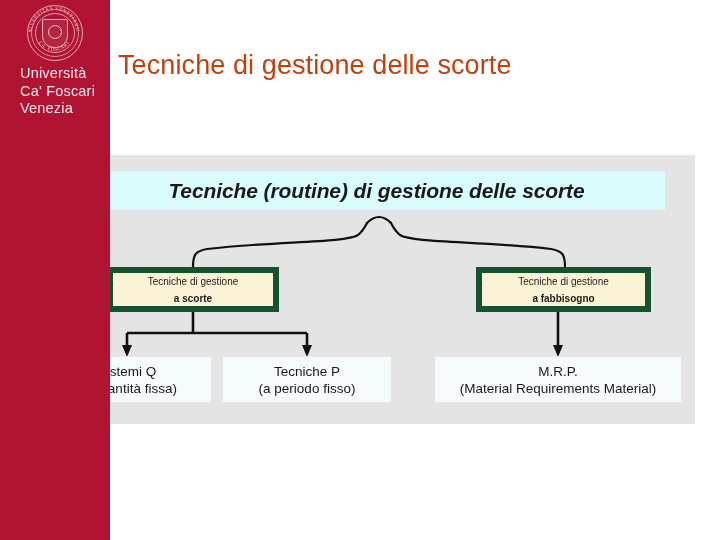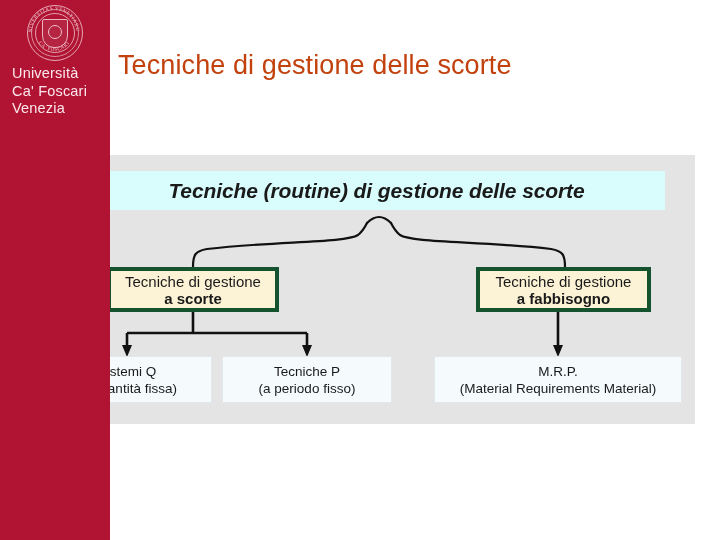--- a/index.html
+++ b/index.html
@@ -86,20 +86,21 @@
     letter-spacing: 0.45px;
   }
   #brand-wordmark {
     margin-top: 3px;
     padding-left: 12px;
     color: #fbe7ec;
     font-family: "Liberation Sans", sans-serif;
     font-size: 14.5px;
     line-height: 17.5px;
     letter-spacing: 0.2px;
+    margin-left: 8px;
   }
 
   
   #slide-title {
     position: absolute;
     left: 118px;
     top: 48px;
     width: 580px;
     font-size: 27px;
     line-height: 34px;
@@ -147,22 +148,22 @@
     background: #d9fcfd;
     font-size: 21px;
     font-weight: bold;
     font-style: italic;
     letter-spacing: -0.1px;
   }
 
   
   .node-mid {
     background: #fcf2d6;
-    border: 4px solid #14532d;
-    font-size: 15px;
+    border: 6px solid #14532d;
+    font-size: 10px;
     line-height: 17px;
   }
   #node-scorta {
     left: 81px;
     top: 112px;
     width: 172px;
     height: 45px;
   }
   #node-fabbisogno {
     left: 450px;

